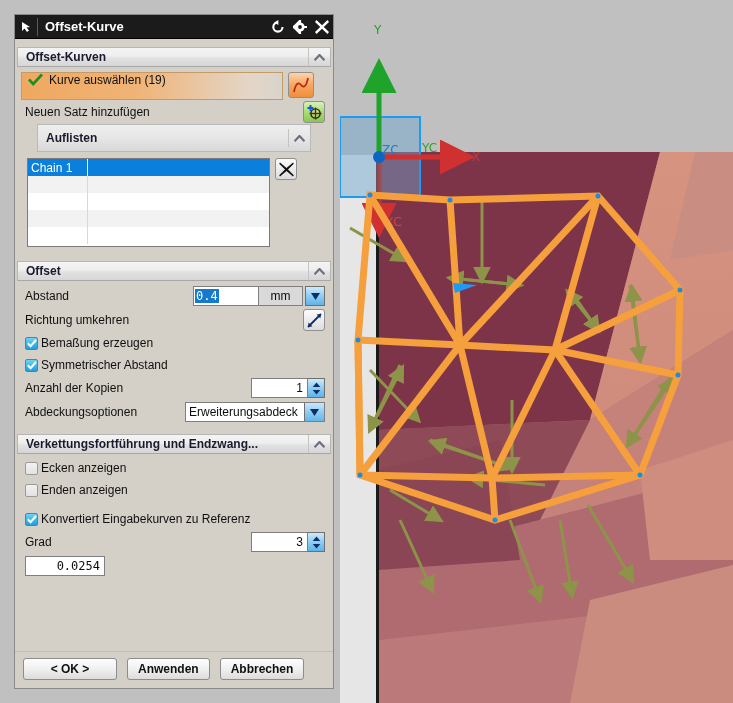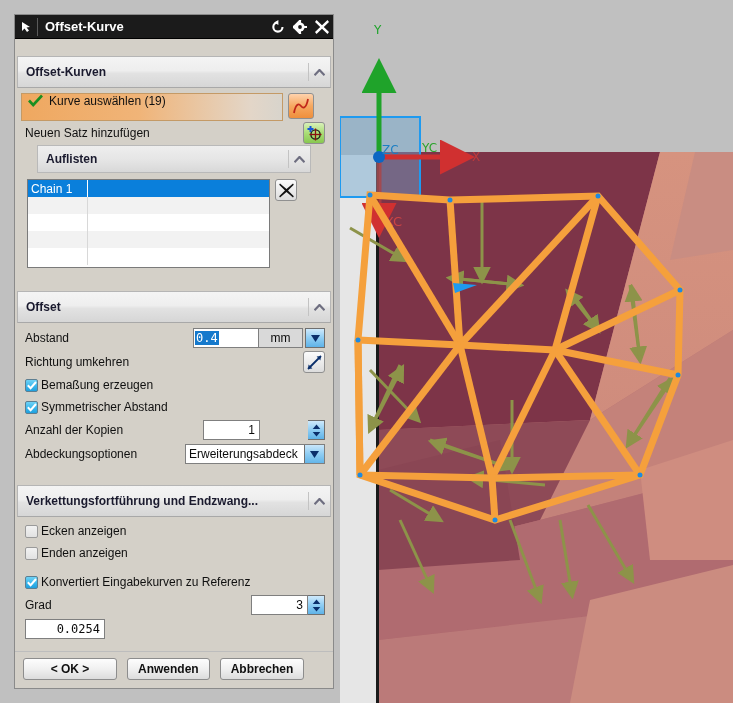--- a/index.html
+++ b/index.html
@@ -45,24 +45,24 @@
     display: flex; align-items: center; justify-content: center;
     color: #fff;
   }
   .dlg-body {
     flex: 1; background: #d4d0c8; padding: 2px 2px 0 2px;
     overflow: hidden; display: flex; flex-direction: column;
   }
 
   
   .sec-head {
-    height: 32px; display: flex; align-items: center;
+    height: 20px; display: flex; align-items: center;
     background: linear-gradient(to bottom, #f4f4f4 0%, #eeeeee 45%, #e2e2e2 55%, #d6d6d6 100%);
     border: 1px solid #b5b5b5; border-bottom-color: #a8a8a8;
-    margin-top: 15px;
+    margin-top: 6px;
     gap: 34px;
   }
   .sec-head-title {
     flex: 1; font-weight: bold; font-size: 12px; color: #1a1a2e;
     padding-left: 8px; white-space: nowrap; overflow: hidden;
   }
   .sec-collapse {
     width: 22px; height: 18px; flex: none;
     display: flex; align-items: center; justify-content: center;
     border-left: 1px solid #c3c3c3;
@@ -478,21 +478,21 @@
 
         <div class="cbrow">
           <span class="cb on">
             <svg width="10" height="9" viewBox="0 0 10 9">
                 <path d="M0.8,4.3 L3.6,7.2 L9,1" fill="none" stroke="#ffffff" stroke-width="2"></path>
               </svg>
           </span>
           <span class="lbl">Symmetrischer Abstand</span>
         </div>
 
-        <div class="row" style="padding-left:8px;gap:48px;">
+        <div class="row" style="padding-left:8px;">
           <span class="lbl" style="flex:1;">Anzahl der Kopien</span>
           <span class="field" style="width:57px; justify-content:flex-end; padding-right:4px;">1</span>
           <span class="spin">
             <svg width="9" height="13" viewBox="0 0 9 13">
               <path d="M4.5,0.5 L8.3,5 L0.7,5 z" fill="#0b2f6b"></path>
               <path d="M4.5,12.5 L0.7,8 L8.3,8 z" fill="#0b2f6b"></path>
             </svg>
           </span>
         </div>
 

